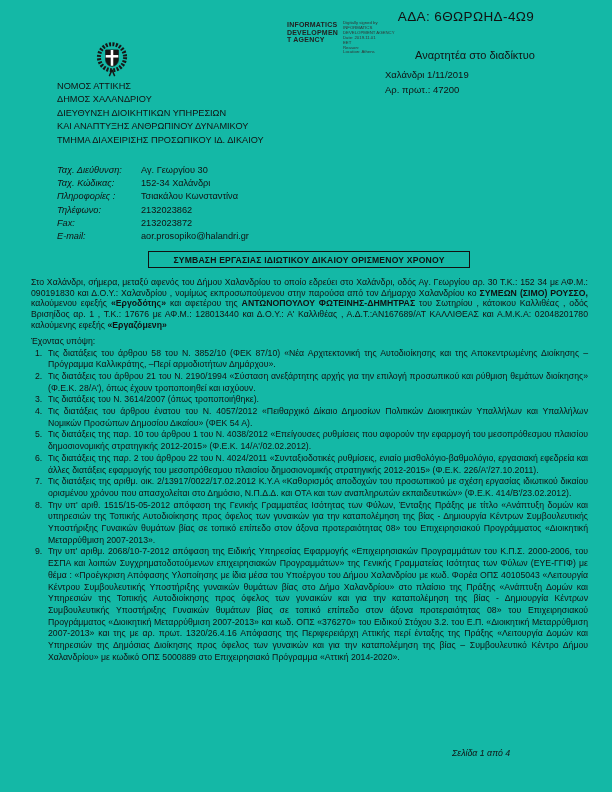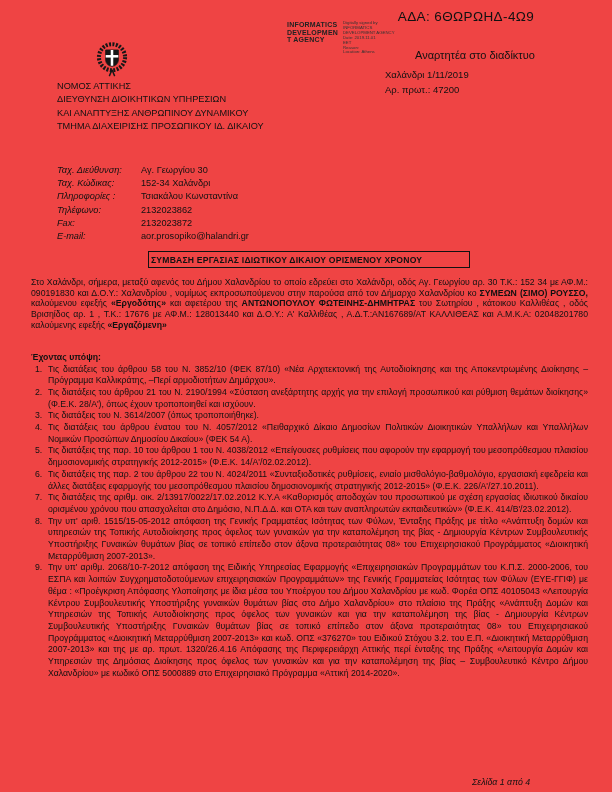--- a/index.html
+++ b/index.html
@@ -1,19 +1,19 @@
 <!DOCTYPE html>
 <html><head>
 <meta charset="utf-8">
 <style>
   * { margin:0; padding:0; box-sizing:border-box; }
   html,body { background:#ffffff; }
   .page {
     position:relative; width:612px; height:792px; margin:0 auto;
-    background:#ef4444; color:#111;
+    background:#14b8a6; color:#111;
     font-family:"Liberation Sans", sans-serif; overflow:hidden;
   }
   .ada {
     position:absolute; top:9px; left:330px; width:272px;
     text-align:center; font-size:13.5px; letter-spacing:.4px; white-space:nowrap;
   }
   .ida-agency {
     position:absolute; top:21px; left:287px;
     font-size:7px; font-weight:bold; line-height:7.6px; letter-spacing:.2px; color:#222;
   }
@@ -24,32 +24,32 @@
   .posted { position:absolute; top:49px; left:415px; font-size:11px; }
   .place-date { position:absolute; top:67px; left:385px; font-size:9.5px; line-height:15px; }
   .emblem { position:absolute; top:40px; left:94px; width:36px; height:38px; }
   .letterhead { position:absolute; top:80px; left:57px; font-size:9.2px; line-height:13.4px; white-space:nowrap; }
   .letterhead .bold { font-weight:normal; }
   .contact { position:absolute; top:164px; left:57px; font-size:9.2px; line-height:13.2px; }
   .contact .row { display:flex; }
   .contact .lbl { width:84px; flex:0 0 84px;font-style:italic; }
   .title-box {
     position:absolute; top:251px; left:148px; width:322px;
-    border:1px solid #111; 
+    border:1px solid #111; text-align:center;
     font-size:8.6px; font-weight:bold; padding:3px 2px 2px; letter-spacing:.2px;
   }
   .content { position:absolute; top:277px; left:31px; width:557px; font-size:8.7px; }
   .intro { line-height:10.7px; text-align:justify; }
   .intro .b { font-weight:bold; }
-  .having-heading { margin-top:21px; font-weight:bold; }
+  .having-heading { margin-top:5px; font-weight:normal; }
   .list { margin-top:2px; }
   .li { display:flex; line-height:11.7px; }
   .li .num { flex:0 0 17px; padding-left:4px; }
   .li .txt { flex:1; text-align:justify; }
-  .footer { position:absolute; top:748px; left:472px; font-size:8.8px; font-style:italic;margin-top:29px; }
+  .footer { position:absolute; top:748px; left:452px; font-size:8.8px; font-style:italic; }
 </style>
 </head>
 <body>
 
 <div class="page">
 
   <div class="ada">ΑΔΑ: 6ΘΩΡΩΗΔ-4Ω9</div>
 
   <div class="ida-agency">
     <div>INFORMATICS</div>
@@ -77,20 +77,21 @@
   <svg class="emblem" viewBox="0 0 40 42" xmlns="http://www.w3.org/2000/svg">
     <circle cx="20" cy="19" r="14.5" fill="none" stroke="#161616" stroke-width="4.5" stroke-dasharray="2.2 1.6"></circle>
     <path d="M20 33 L17 40 M20 33 L23 40" stroke="#161616" stroke-width="1.6" fill="none"></path>
     <path d="M13 11 h14 v11 a7 7 0 0 1 -7 7 a7 7 0 0 1 -7 -7 z" fill="#161616" stroke="#161616" stroke-width="1"></path>
     <rect x="18.6" y="11" width="2.8" height="17.5" fill="#ffffff"></rect>
     <rect x="13" y="16.6" width="14" height="2.8" fill="#ffffff"></rect>
   </svg>
 
   <div class="letterhead">
     <div>ΝΟΜΟΣ ΑΤΤΙΚΗΣ</div>
+    <div>ΔΗΜΟΣ ΧΑΛΑΝΔΡΙΟΥ</div>
     <div class="bold">ΔΙΕΥΘΥΝΣΗ ΔΙΟΙΚΗΤΙΚΩΝ ΥΠΗΡΕΣΙΩΝ</div>
     <div class="bold">ΚΑΙ ΑΝΑΠΤΥΞΗΣ ΑΝΘΡΩΠΙΝΟΥ ΔΥΝΑΜΙΚΟΥ</div>
     <div class="bold">ΤΜΗΜΑ  ΔΙΑΧΕΙΡΙΣΗΣ ΠΡΟΣΩΠΙΚΟΥ ΙΔ. ΔΙΚΑΙΟΥ</div>
   </div>
 
   <div class="contact">
     <div class="row">
       <span class="lbl">Ταχ. Διεύθυνση:</span>
       <span class="val">Αγ. Γεωργίου 30</span>
     </div>

